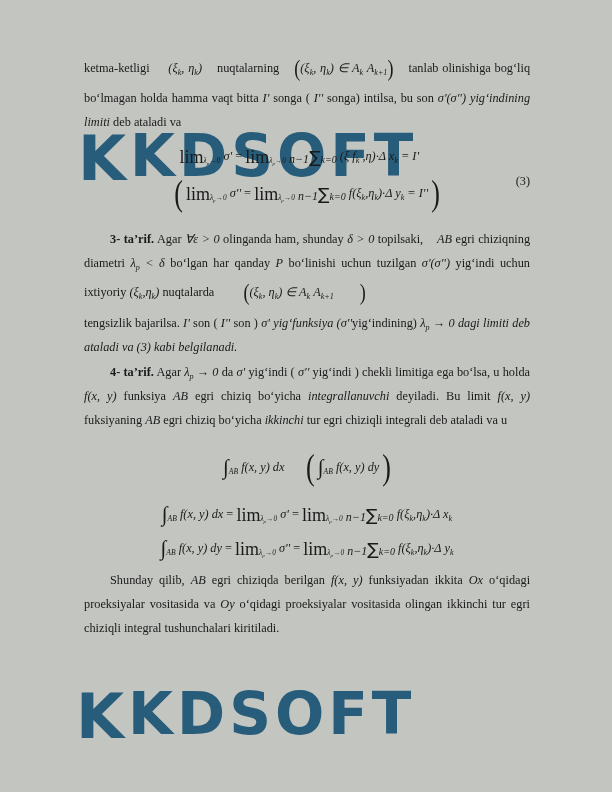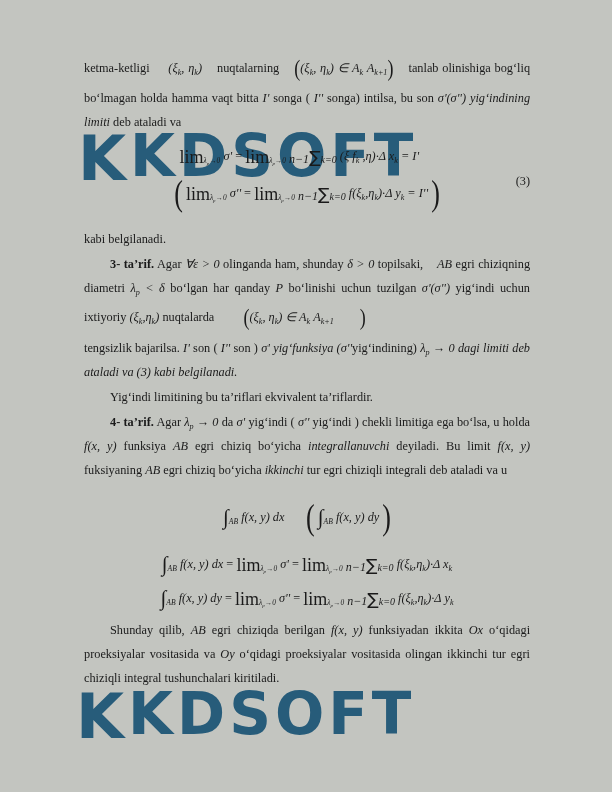--- a/index.html
+++ b/index.html
@@ -180,21 +180,20 @@
         <span class="lim"><span class="lim-top">lim</span><span class="lim-bot">λ<sub>p</sub>→0</span></span>
         <span class="math">σ''</span> =
         <span class="lim"><span class="lim-top">lim</span><span class="lim-bot">λ<sub>p</sub>→0</span></span>
         <span class="sum"><span class="s-top">n−1</span><span class="s-sig">∑</span><span class="s-bot">k=0</span></span>
         <span class="math">f(ξ<sub>k</sub>,η<sub>k</sub>)·Δ y<sub>k</sub> = I''</span>
         <span class="paren-big">)</span>
       </span>
       <span class="eqno">(3)</span>
     </div>
 
-    <p>kabi belgilanadi.</p>
 
 
     <p class="indent">
       <span class="bold">3- ta’rif.</span>
       <span>Agar</span>
       <span class="math">∀ε &gt; 0</span>
       <span>olinganda ham, shunday</span>
       <span class="math">δ &gt; 0</span>
       <span>topilsaki,</span>
       &nbsp;&nbsp;
@@ -219,21 +218,20 @@
       <span class="math">I''</span>
       <span>son )</span>
       <span class="math">σ'</span>
       <span class="ital">yig‘funksiya</span>
       <span class="math">(σ''</span><span>yig‘indining)</span>
       <span class="math">λ<sub>p</sub> → 0</span>
       <span class="ital">dagi limiti</span>
       <span class="ital">deb ataladi va (3) kabi belgilanadi.</span>
     </p>
 
-    <p class="indent">Yig‘indi limitining bu ta’riflari  ekvivalent ta’riflardir.</p>
 
     <p class="indent">
       <span class="bold">4- ta’rif.</span>
       <span>Agar</span>
       <span class="math">λ<sub>p</sub> → 0</span>
       <span>da</span>
       <span class="math">σ'</span>
       <span>yig‘indi (</span>
       <span class="math">σ''</span>
       <span>yig‘indi ) chekli limitiga ega bo‘lsa, u holda</span>

